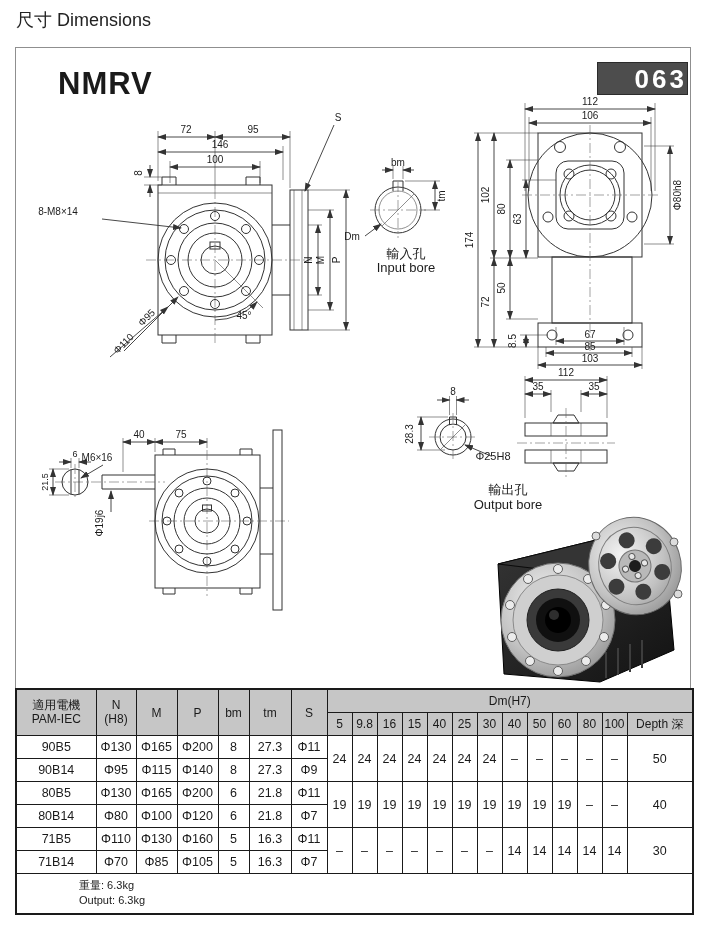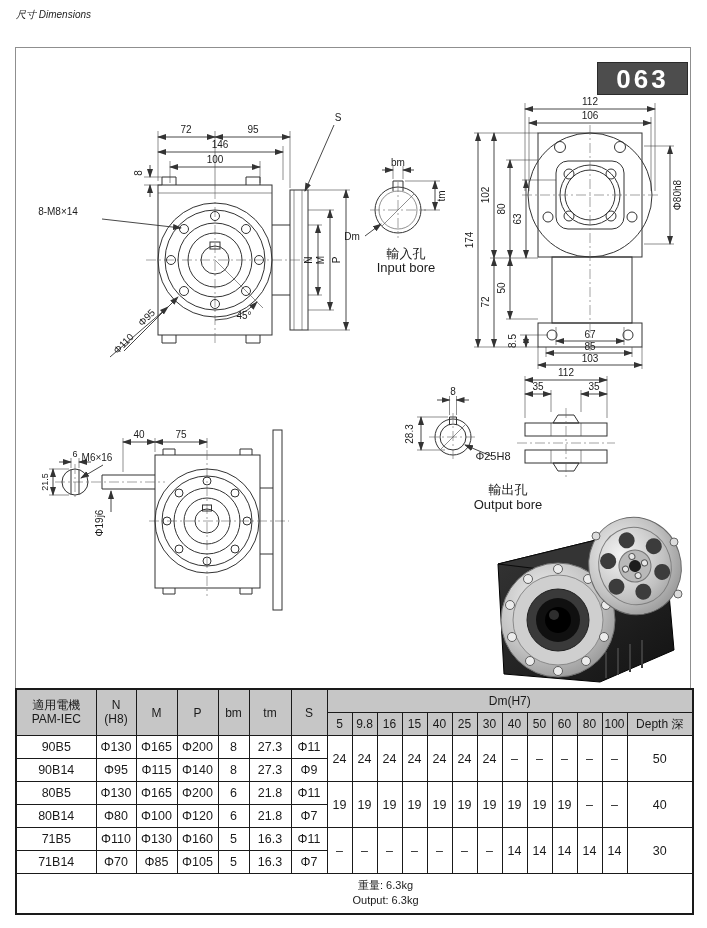--- a/index.html
+++ b/index.html
@@ -1,51 +1,52 @@
 <!DOCTYPE html>
 <html><head>
 <meta charset="utf-8">
 <style>
   html,body{margin:0;padding:0;background:#fff;}
   .sheet{
     position:relative;width:707px;height:928px;background:#ffffff;
     font-family:"Liberation Sans", sans-serif;color:#1a1a1a;overflow:hidden;
   }
-  .page-title{position:absolute;left:16px;top:8px;font-size:10px;color:#222;font-style:italic;}
+  .page-title{position:absolute;left:16px;top:8px;font-size:18px;color:#222;}
   .frame{position:absolute;left:15px;top:47px;width:676px;height:858px;
          border:1px solid #8f8f8f;box-sizing:border-box;background:#fff;}
   .series-title{position:absolute;left:58px;top:66px;font-size:31px;font-weight:600;letter-spacing:1px;}
   .series-title-vs{position:absolute;left:58px;top:390px;font-size:23px;font-weight:600;letter-spacing:.5px;}
   .size-badge{position:absolute;left:597px;top:62px;width:91px;height:33px;background:#4d4d4d;
-      color:#fff;font-size:26px;font-weight:bold;text-align:center;line-height:33px;letter-spacing:3px;
+      color:#fff;font-size:26px;font-weight:bold;text-align:right;line-height:33px;letter-spacing:3px;
       border:1px solid #2b2b2b;box-sizing:border-box;}
   svg{position:absolute;overflow:visible;}
   svg text{font-family:"Liberation Sans", sans-serif;fill:#1c1c1c;font-size:10px;text-anchor:middle;}
   svg text.cap{font-size:13px;}
   .ln{stroke:#333;stroke-width:1;fill:none;}
   .thin{stroke:#444;stroke-width:.6;fill:none;}
   .cl{stroke:#666;stroke-width:.6;fill:none;stroke-dasharray:10 3 2 3;}
   .dim{stroke:#333;stroke-width:.9;fill:none;}
   
   .spec-table{position:absolute;left:15px;top:688px;width:677px;border-collapse:collapse;
       table-layout:fixed;font-size:12.5px;background:#fff;}
   .spec-table th,.spec-table td{border:1px solid #1a1a1a;text-align:center;vertical-align:middle;
       padding:0;height:22px;font-weight:normal;overflow:hidden;}
   .spec-table thead th{background:#c6c6c6;font-size:12px;}
   .spec-table{border:2px solid #1a1a1a;}
   .th-2line{white-space:pre-line;line-height:1.15;margin-top:8px;}
-  .tbl-footer td{text-align:center;padding:4px 0 4px 62px;font-size:11px;line-height:1.4;height:auto;}
+  .tbl-footer td{text-align:left;padding:4px 0 4px 62px;font-size:11px;line-height:1.4;height:auto;}
 </style>
 </head>
 <body>
 
 <div class="sheet">
 
   <div class="page-title">尺寸 Dimensions</div>
   <div class="frame"></div>
+  <div class="series-title">NMRV</div>
   <div class="size-badge">063</div>
 
   <svg width="0" height="0">
     <defs>
       <marker id="arw" orient="auto-start-reverse" markerWidth="9" markerHeight="8" refX="8" refY="3" markerUnits="userSpaceOnUse">
         <path d="M0,0 L9,3 L0,6 z" fill="#333"></path>
       </marker>
       <pattern id="hatch" width="5" height="5" patternTransform="rotate(45)" patternUnits="userSpaceOnUse">
         <line x1="0" y1="0" x2="0" y2="5" stroke="#666" stroke-width="1"></line>
       </pattern>

